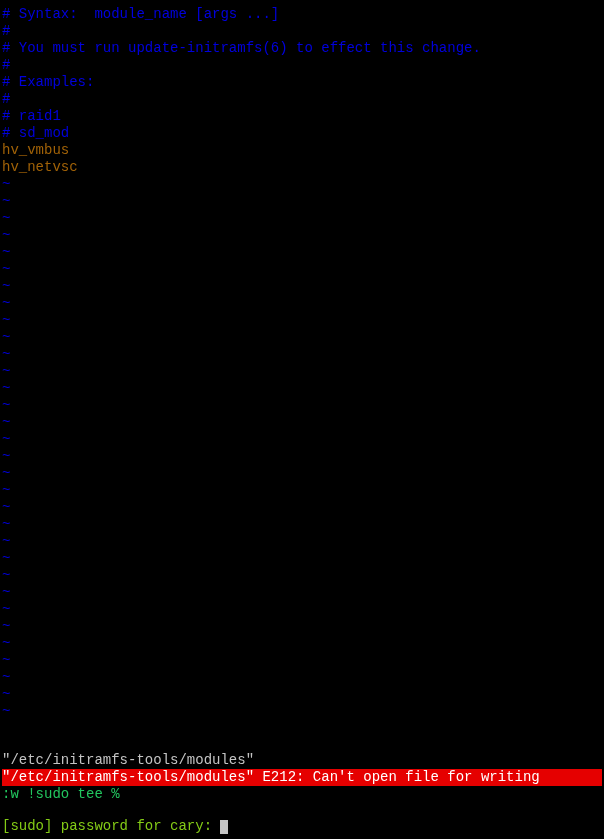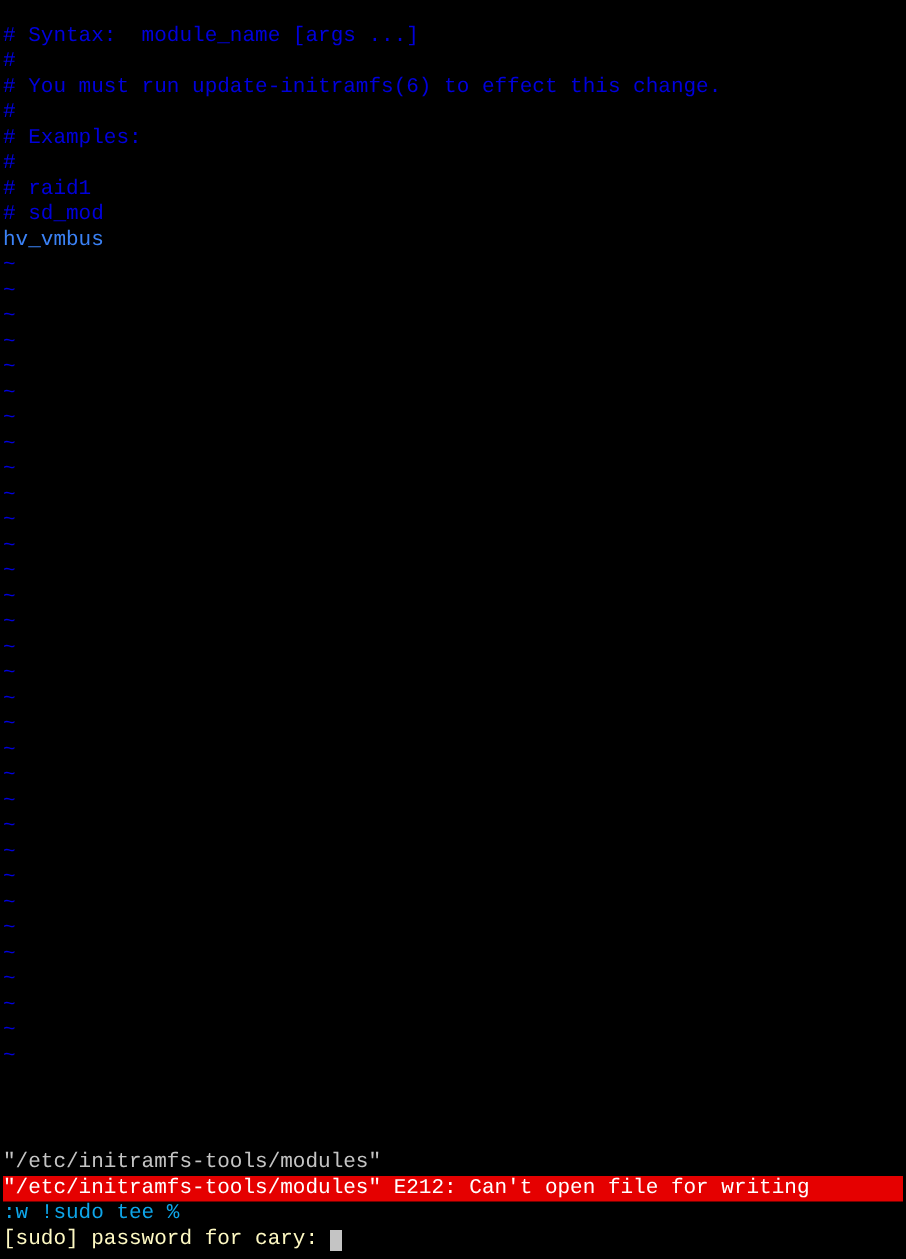--- a/index.html
+++ b/index.html
@@ -14,33 +14,33 @@
       line-height: 17px;
       width: 604px;
       height: 839px;
       overflow: hidden;
       position: relative;
       padding: 0;
     }
     .terminal {
       width: 100%;
       height: 100%;
-      padding: 16px 2px;
+      padding: 6px 2px;
       position: relative;
       text-decoration: underline;
     }
     .line {
       white-space: pre;
       min-height: 17px;
     }
     .comment {
       color: #0000dd;
     }
     .plain {
-      color: #3b82f6;
+      color: #a16207;
     }
     .tilde {
       color: #0000dd;
     }
     .status-area {
       position: absolute;
       bottom: 4px;
       left: 2px;
       right: 2px;
     }
@@ -49,26 +49,27 @@
       white-space: pre;
     }
     .error-line {
       background: #e50000;
       color: #ffffff;
       white-space: pre;
       width: 100%;
       display: inline-block;
     }
     .cmd-line {
-      color: #0ea5e9;
+      color: #22c55e;
       white-space: pre;
     }
     .prompt-line {
-      color: #fef9c3;
+      color: #84cc16;
       white-space: pre;
+      margin-top: 15px;
     }
     .cursor {
       display: inline-block;
       width: 8px;
       height: 14px;
       background: #c4c4c4;
       vertical-align: text-bottom;
     }
   </style>
 </head>
@@ -78,20 +79,21 @@
   <div>
     <div class="line comment"># Syntax:  module_name [args ...]</div>
     <div class="line comment">#</div>
     <div class="line comment"># You must run update-initramfs(6) to effect this change.</div>
     <div class="line comment">#</div>
     <div class="line comment"># Examples:</div>
     <div class="line comment">#</div>
     <div class="line comment"># raid1</div>
     <div class="line comment"># sd_mod</div>
     <div class="line plain">hv_vmbus</div>
+    <div class="line plain">hv_netvsc</div>
     <div id="tildes-container">
         <div class="line tilde">~</div>
         <div class="line tilde">~</div>
         <div class="line tilde">~</div>
         <div class="line tilde">~</div>
         <div class="line tilde">~</div>
         <div class="line tilde">~</div>
         <div class="line tilde">~</div>
         <div class="line tilde">~</div>
         <div class="line tilde">~</div>

